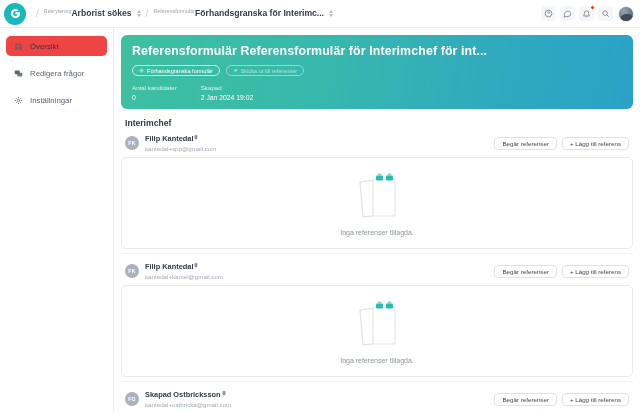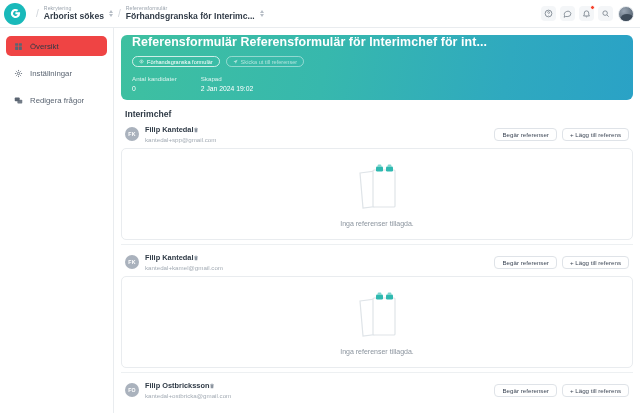--- a/index.html
+++ b/index.html
@@ -22,21 +22,21 @@
   }
   .logo {
     width: 22px; height: 22px; border-radius: 50%;
     background: #19b9ba;
     display: flex; align-items: center; justify-content: center;
     margin-right: 5px; flex: 0 0 auto;
   }
   .logo svg { display:block; }
   .crumb-sep { color: #cfd4da; font-size: 10px; margin: 0 5px; flex: 0 0 auto; }
   .crumb { display: flex; align-items: center; flex: 0 0 auto; }
-  .crumb-text { display: flex; flex-direction: column; justify-content: center; line-height: 1.05; }
+  .crumb-text { display: flex; flex-direction: row; justify-content: center; line-height: 1.05; }
   .crumb-label { font-size: 5.2px; color: #9aa3ad; letter-spacing: .1px; }
   .crumb-value { font-size: 8.6px; font-weight: bold; color: #323c48; white-space: nowrap; }
   .crumb-chevrons { margin-left: 5px; display:flex; flex-direction:column; gap:1px; align-items:center; }
   .chev { width:0;height:0;border-left:2.4px solid transparent;border-right:2.4px solid transparent; }
   .chev.up { border-bottom:3px solid #b6bdc5; }
   .chev.down { border-top:3px solid #b6bdc5; }
 
   .topbar-right { margin-left: auto; display: flex; align-items: center; gap: 4px; }
   .ticon {
     width: 15px; height: 15px; border-radius: 4px;
@@ -81,21 +81,21 @@
 
   
   .main {
     flex: 1; min-width: 0; padding: 7px 7px 0 7px;
     overflow: hidden; background: #fff;
   }
 
   .hero {
     border-radius: 6px;
     background: linear-gradient(100deg, #3ec0a0 0%, #37b8ad 40%, #2fa9bf 75%, #2aa2c6 100%);
-    padding: 0 11px 8px 11px;
+    padding: 9px 11px 8px 11px;
     color: #fff;
   }
   .hero-title {
     font-size: 12.4px; font-weight: bold; letter-spacing: .1px;
     white-space: nowrap; overflow: hidden; text-overflow: ellipsis;
     margin-bottom: 7px;
   }
   .hero-actions { display: flex; gap: 6px; margin-bottom: 8px; }
   .ghost-btn {
     border: 1px solid rgba(255,255,255,.75);
@@ -120,21 +120,21 @@
     display: flex; align-items: center;
     padding: 0 4px 5px 4px;
   }
   .avatar {
     width: 14px; height: 14px; border-radius: 50%;
     background: #aab2bd; color: #fff;
     font-size: 5.2px; font-weight: bold;
     display: flex; align-items: center; justify-content: center;
     margin-right: 6px; flex: 0 0 auto; letter-spacing: .2px;
   }
-  .cand-name-row { display: flex; align-items: center; }
+  .cand-name-row { display: flex; align-items: flex-start; }
   .cand-name { font-size: 7.4px; font-weight: bold; color: #2f3a46; white-space: nowrap; }
   .trash { color: #8c95a0; display:flex; align-items:center; }
   .trash svg { display:block; }
   .cand-email { font-size: 6.2px; color: #a3abb4; margin-top: 2px; white-space: nowrap; }
   .cand-btns { margin-left: auto; display: flex; gap: 5px; }
   .wbtn {
     border: 1px solid #dfe3e8; background: #fff; border-radius: 4px;
     height: 13px; padding: 0 7px;
     display: inline-flex; align-items: center;
     font-size: 6.2px; color: #3d4756; white-space: nowrap;
@@ -228,35 +228,35 @@
             <rect x="3" y="3" width="8" height="7" rx="1"></rect>
               <rect x="13" y="3" width="8" height="7" rx="1"></rect>
             <rect x="3" y="12" width="8" height="9" rx="1"></rect>
               <rect x="13" y="12" width="8" height="9" rx="1"></rect>
           </svg>
         </span>
         <span>Översikt</span>
       </div>
       <div class="side-item">
         <span class="si">
+          <svg width="9" height="9" viewBox="0 0 24 24" fill="currentColor">
+            <rect x="2" y="4" width="13" height="10" rx="2"></rect>
+              <rect x="9" y="10" width="13" height="10" rx="2" fill="currentColor" opacity=".85"></rect>
+          </svg>
+        </span>
+        <span>Redigera frågor</span>
+      </div>
+      <div class="side-item">
+        <span class="si">
           <svg width="9" height="9" viewBox="0 0 24 24" fill="none" stroke="currentColor" stroke-width="2.2">
             <circle cx="12" cy="12" r="3.2"></circle>
             <path d="M12 2.5v3M12 18.5v3M2.5 12h3M18.5 12h3M5.2 5.2l2.1 2.1M16.7 16.7l2.1 2.1M18.8 5.2l-2.1 2.1M7.3 16.7l-2.1 2.1"></path>
           </svg>
         </span>
         <span>Inställningar</span>
-      </div>
-      <div class="side-item">
-        <span class="si">
-          <svg width="9" height="9" viewBox="0 0 24 24" fill="currentColor">
-            <rect x="2" y="4" width="13" height="10" rx="2"></rect>
-              <rect x="9" y="10" width="13" height="10" rx="2" fill="currentColor" opacity=".85"></rect>
-          </svg>
-        </span>
-        <span>Redigera frågor</span>
       </div>
     </div>
 
     <div class="main">
 
       <div class="hero">
         <div class="hero-title">Referensformulär Referensformulär för Interimchef för int...</div>
         <div class="hero-actions">
           <span class="ghost-btn">
             <svg width="5" height="5" viewBox="0 0 24 24" fill="none" stroke="currentColor" stroke-width="2.5">
@@ -360,21 +360,21 @@
         </div>
       </div>
 
       <div class="divider"></div>
 
       <div class="cand">
         <div class="cand-head">
           <div class="avatar">FO</div>
           <div>
             <div class="cand-name-row">
-              <span class="cand-name">Filip Ostbricksson</span>
+              <span class="cand-name">Skapad Ostbricksson</span>
               <span class="trash">
                 <svg width="6" height="6" viewBox="0 0 24 24" fill="currentColor">
                   <path d="M9 3h6l1 2h4v2H4V5h4l1-2zM6 8h12l-1 13H7L6 8z"></path>
                 </svg>
               </span>
             </div>
             <div class="cand-email">kantedal+ostbricka@gmail.com</div>
           </div>
           <div class="cand-btns">
             <span class="wbtn">Begär referenser</span>

